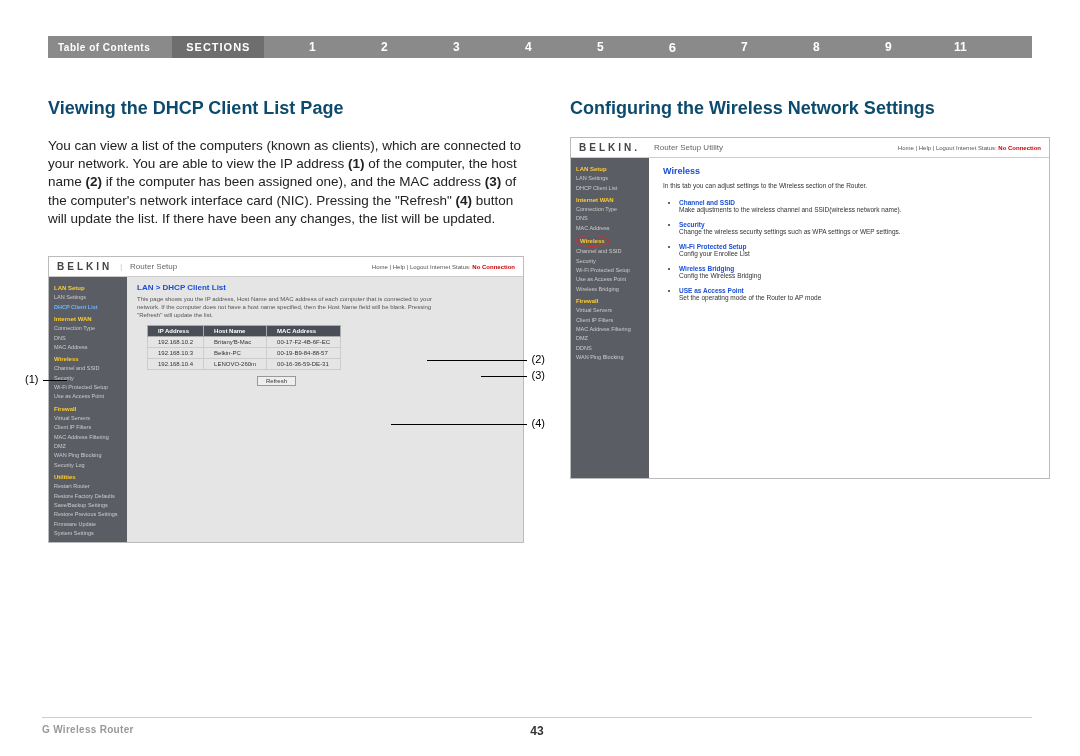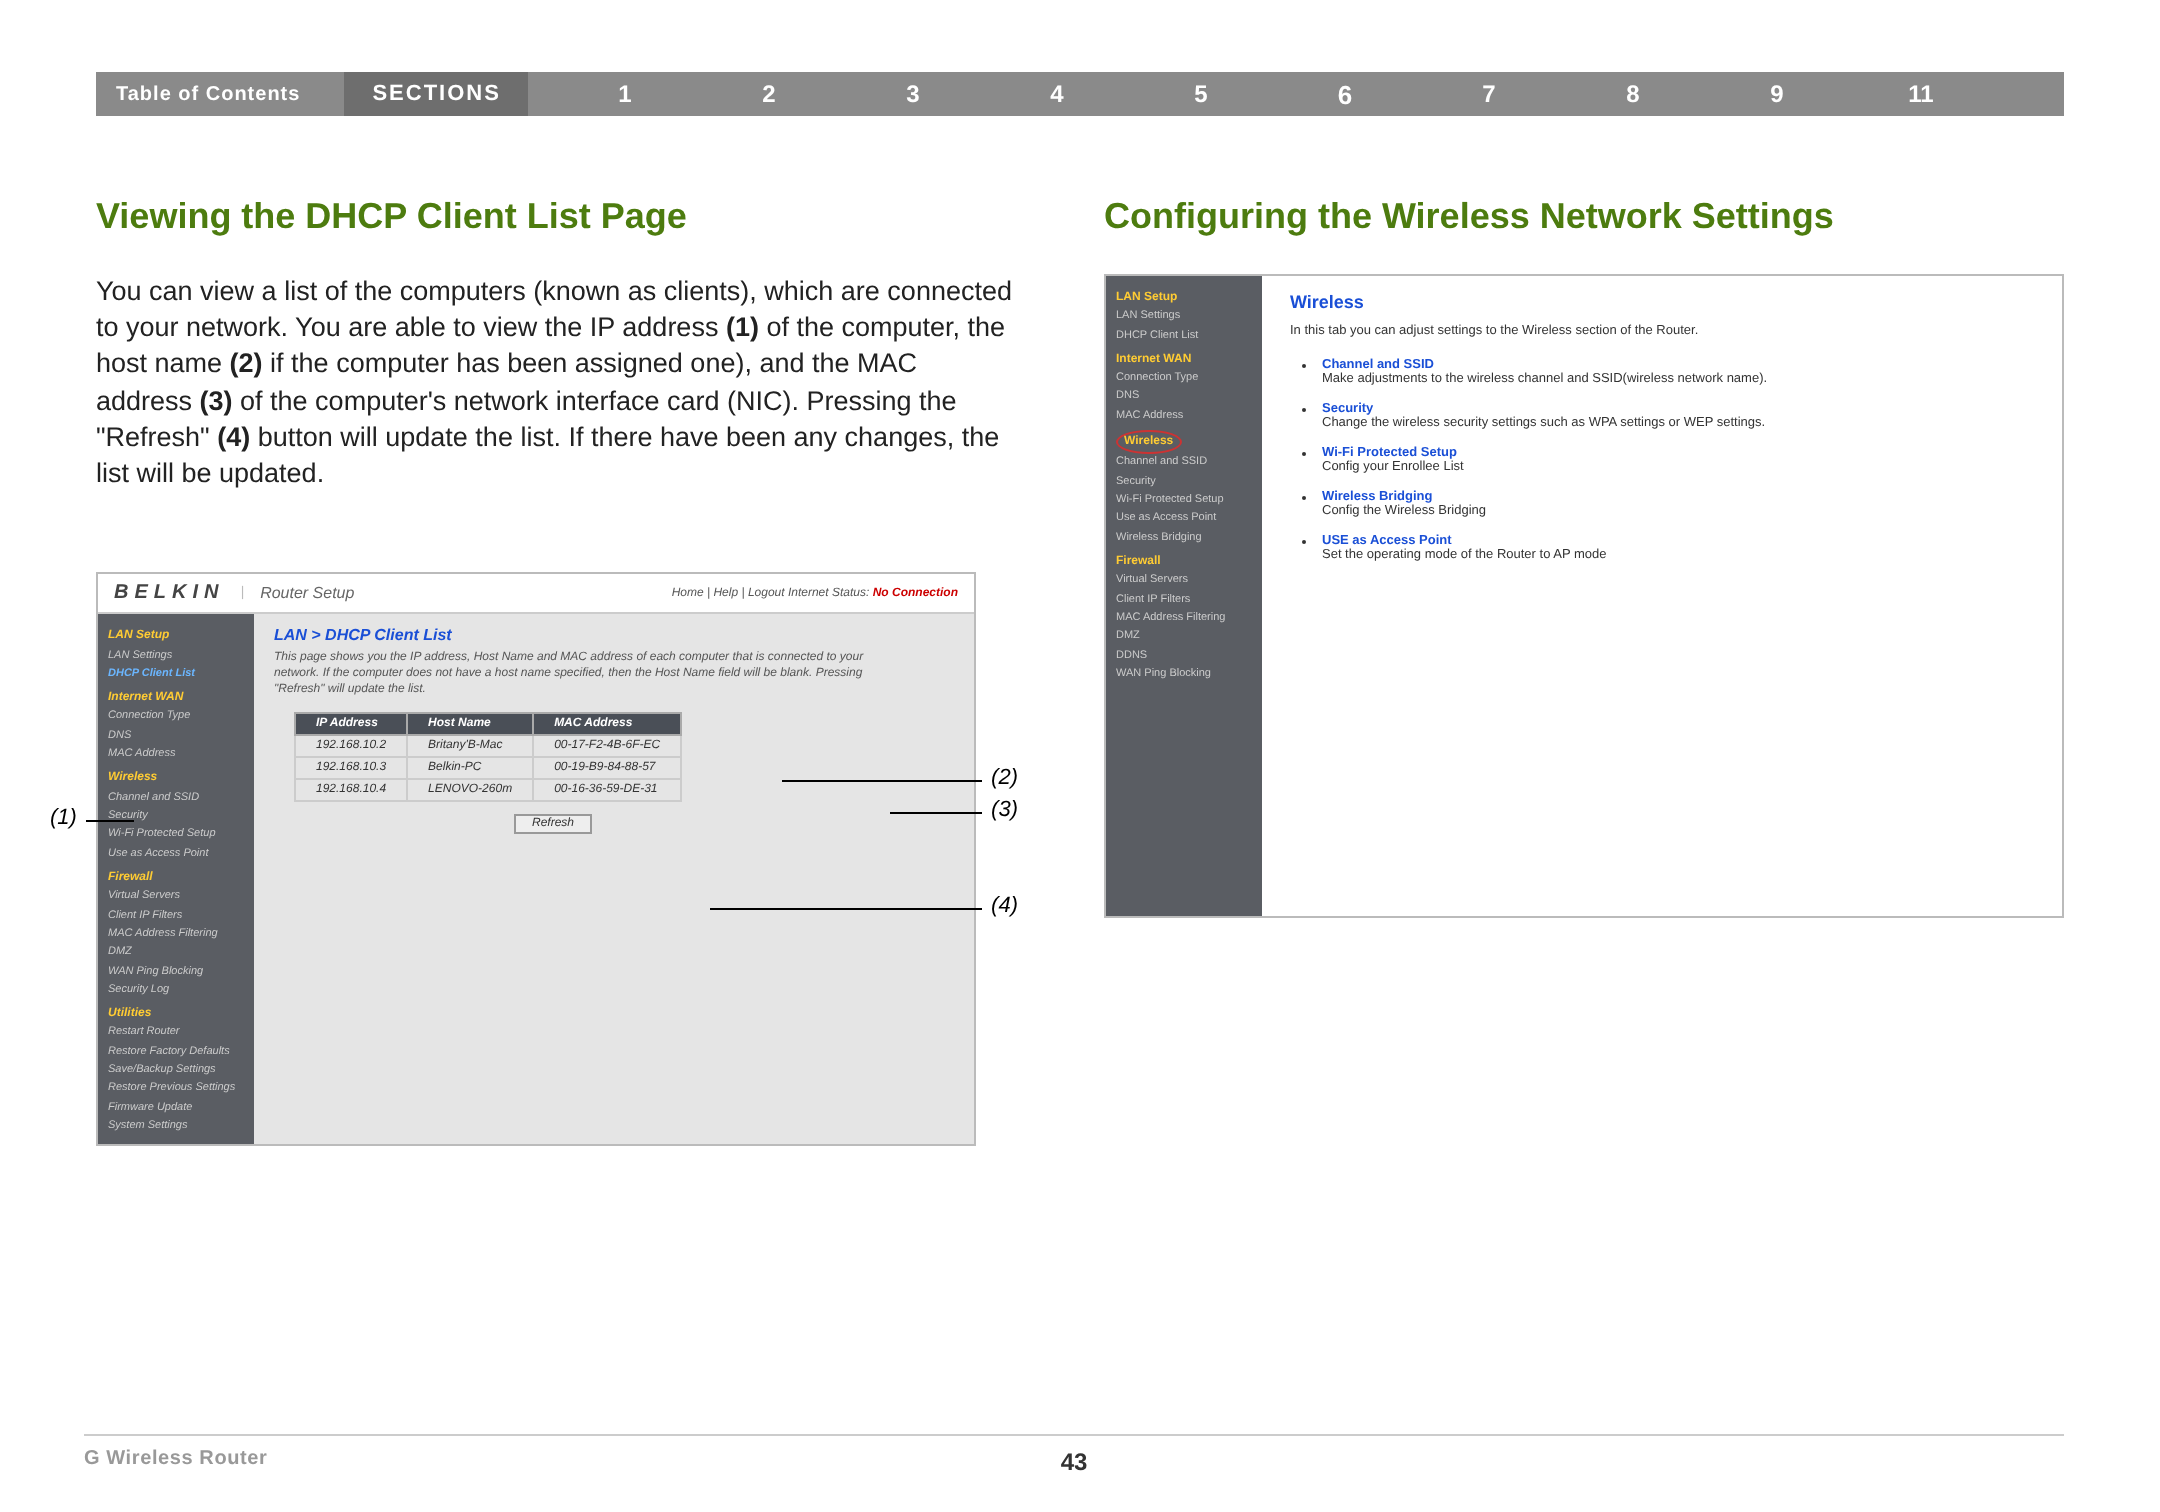--- a/index.html
+++ b/index.html
@@ -6,26 +6,26 @@
   body { font-family: Arial, Helvetica, sans-serif; background: #fff; color: #222; width: 1080px; height: 756px; overflow: hidden; position: relative; }
   .page { padding: 36px 48px 0 48px; }
   .header-title { font-size: 18px; font-weight: bold; letter-spacing: 0.5px; color: #7a7a7a; margin-bottom: 10px; }
   .nav-bar { background: #8a8a8a; color: #fff; height: 22px; display: flex; align-items: center; font-size: 10px; gap: 12px; }
   .nav-bar .toc { padding: 0 10px; font-weight: bold; letter-spacing: 0.5px; }
   .nav-bar .sections-label { background: #6e6e6e; padding: 0 14px; height: 100%; display: flex; align-items: center; font-weight: bold; font-size: 11px; letter-spacing: 1px; }
   .nav-bar .num { flex: 0 0 auto; width: 72px; text-align: center; font-weight: bold; font-size: 12px; cursor: pointer; }
   .nav-bar .num.active { color: #fff; font-weight: 900; font-size: 13px; }
   .cols { display: flex; gap: 46px; margin-top: 40px; }
   .col { flex: 1 1 50%; }
-  .col h2 { font-size: 18px; font-weight: bold; margin-bottom: 18px; color: #4d7c0f; }
+  .col h2 { font-size: 18px; font-weight: bold; margin-bottom: 18px; color: #0c4a6e; }
   .col p { font-size: 13.5px; line-height: 1.35; color: #222; }
   .col p b { font-weight: bold; }
 
   
-  .shot { border: 1px solid #bbb; margin-top: 40px; font-size: 7px; color: #333; background: #fff; width: 440px; position: relative; font-style: italic; }
+  .shot { border: 1px solid #bbb; margin-top: 28px; font-size: 7px; color: #333; background: #fff; width: 476px; position: relative; }
   .shot-header { display: flex; align-items: center; border-bottom: 1px solid #ccc; padding: 4px 8px; }
   .shot-header .brand { font-weight: bold; letter-spacing: 3px; font-size: 10px; color: #444; }
   .shot-header .divider { margin: 0 8px; color: #bbb; }
   .shot-header .sub { font-size: 8px; color: #666; }
   .shot-header .spacer { flex: 1; }
   .shot-header .links { font-size: 6px; color: #555; }
   .shot-header .noconn { color: #c00; font-weight: bold; }
   .shot-body { display: flex; }
   .sidebar { width: 78px; background: #5a5d63; color: #ddd; font-size: 6px; line-height: 1.7; padding: 4px 5px; min-height: 240px; }
   .sidebar .cat { color: #ffcc33; font-weight: bold; font-size: 6px; margin-top: 2px; }
@@ -171,20 +171,27 @@
         <div class="callout" style="right:-22px; top:160px;">
           <span class="line" style="right:18px;top:7px;width:136px;"></span><span>(4)</span>
         </div>
       </div>
     </div>
 
     <div class="col">
       <h2>Configuring the Wireless Network Settings</h2>
 
       <div class="shot2">
+        <div class="shot-header">
+          <span class="brand">BELKIN.</span>
+          <span style="width:14px;"></span>
+          <span class="sub">Router Setup Utility</span>
+          <span class="spacer"></span>
+          <span class="links"><span>Home | Help | Logout   Internet Status:</span><span class="noconn"> No Connection</span></span>
+        </div>
         <div class="shot-body">
           <div class="sidebar">
             <div class="cat">LAN Setup</div>
             <div class="item">LAN Settings</div>
             <div class="item">DHCP Client List</div>
             <div class="cat">Internet WAN</div>
             <div class="item">Connection Type</div>
             <div class="item">DNS</div>
             <div class="item">MAC Address</div>
             <div class="cat"><span class="wl-circled">Wireless</span></div>

